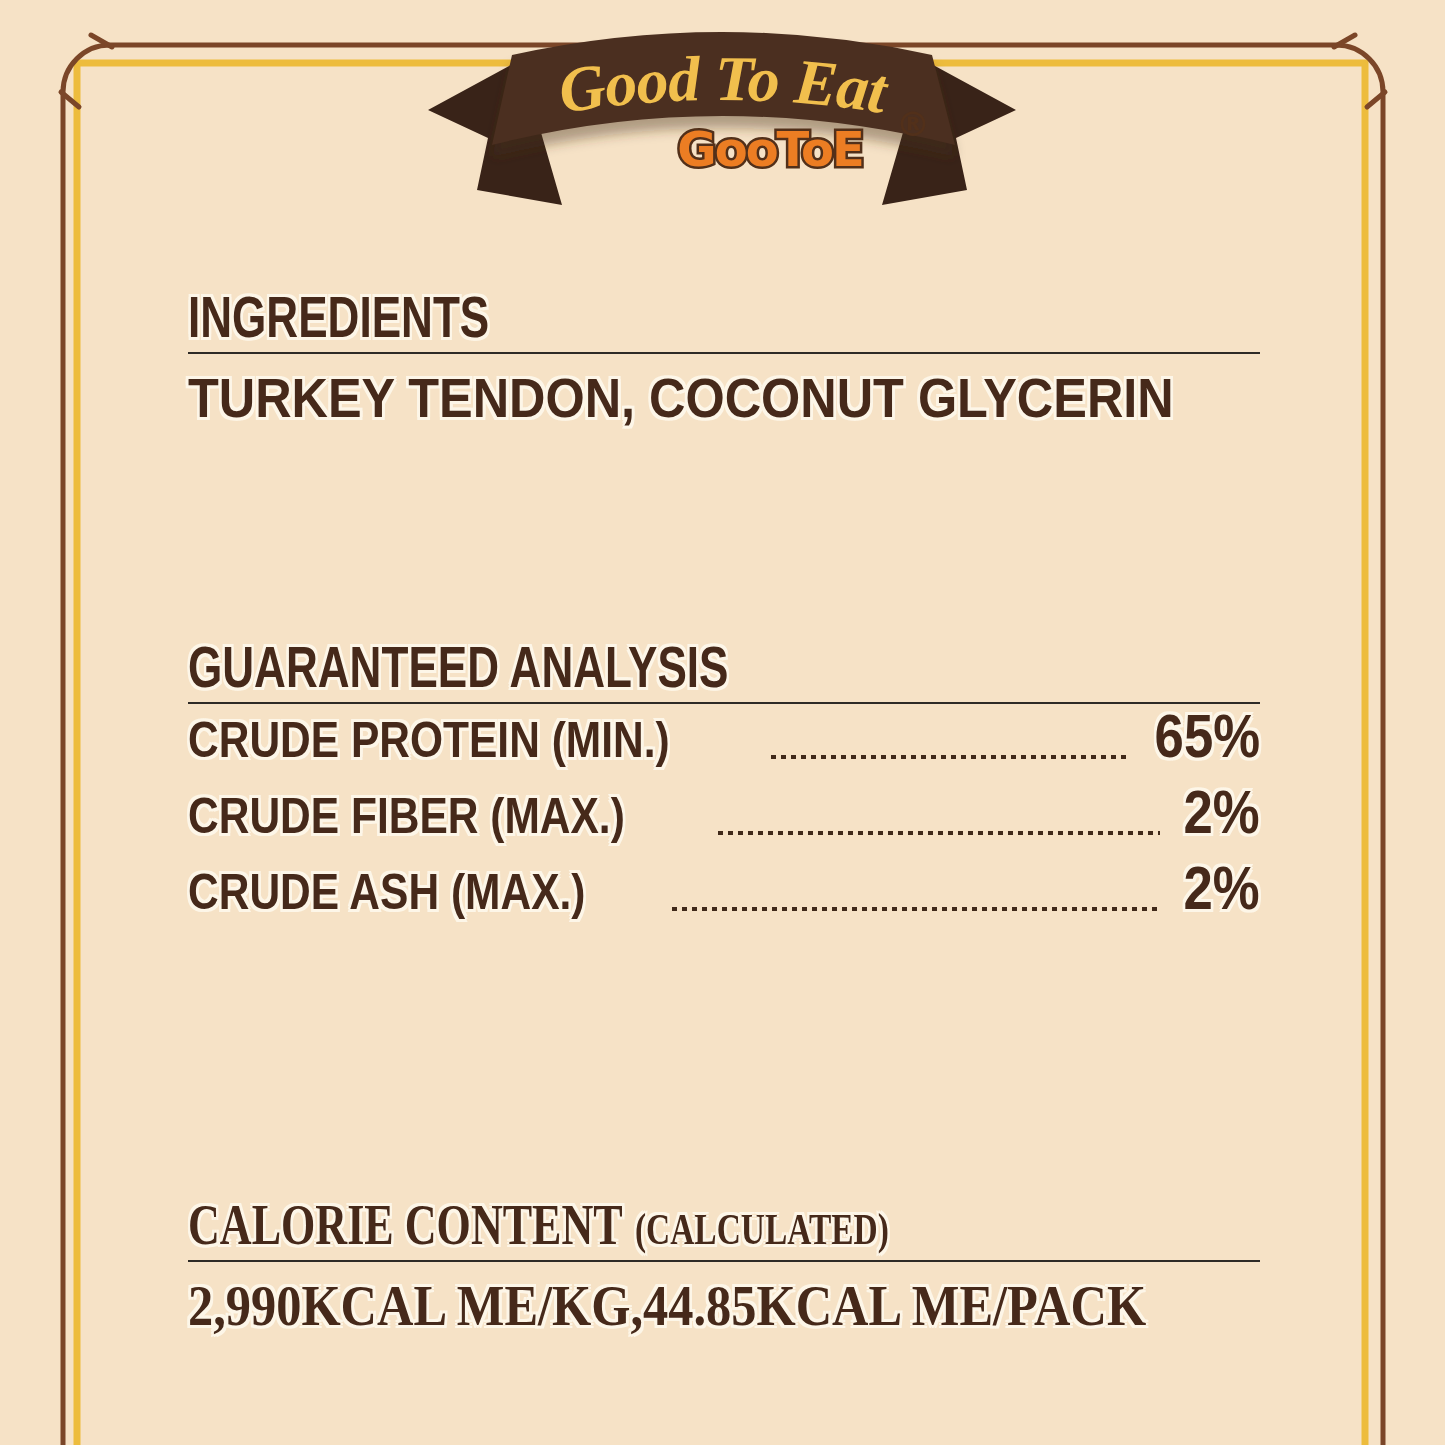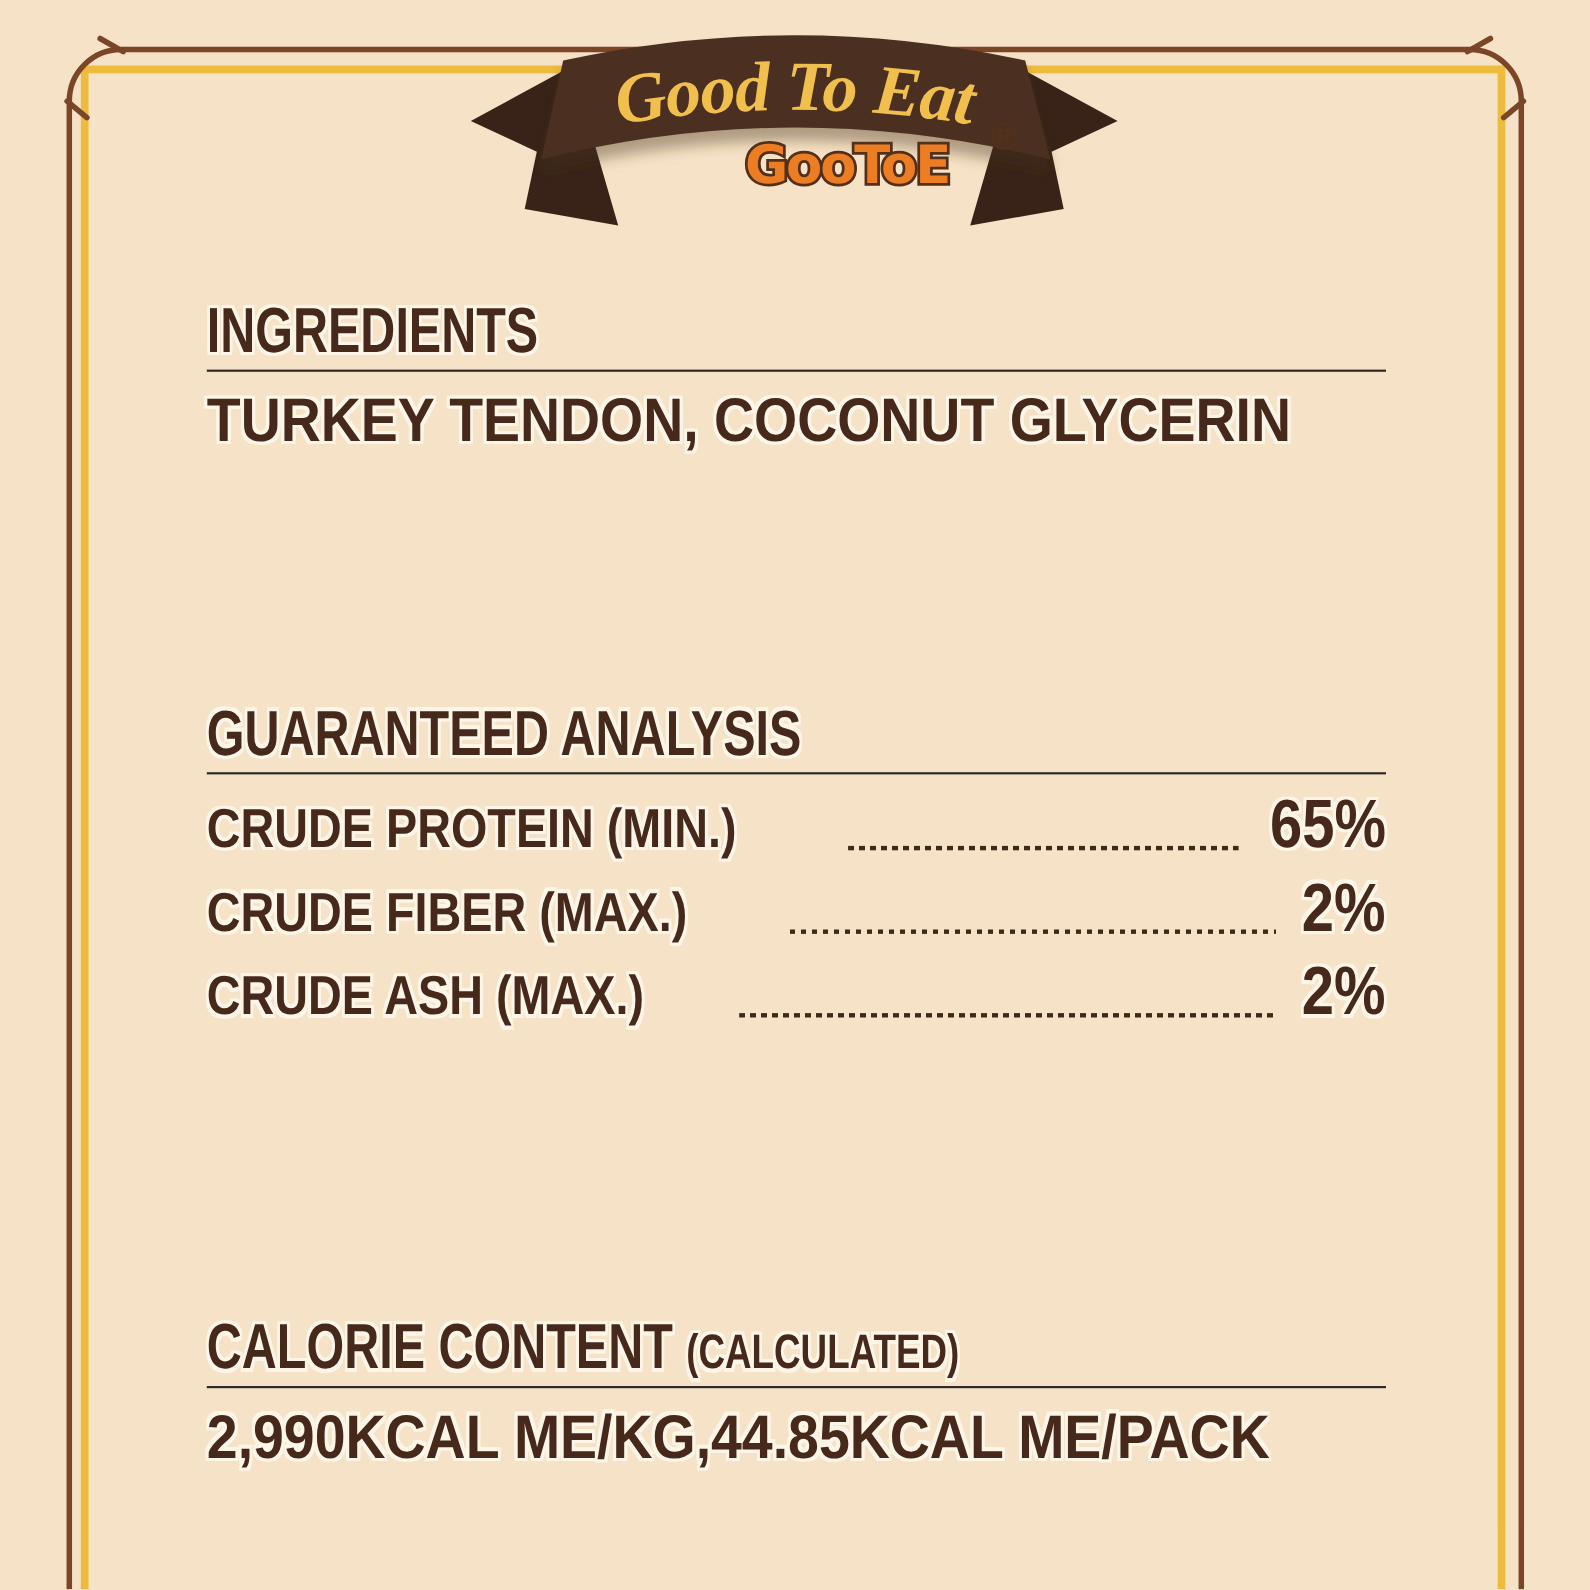--- a/index.html
+++ b/index.html
@@ -10,40 +10,40 @@
   }
   html,body{margin:0;padding:0;background:var(--background);}
   .canvas{
     position:relative;width:1445px;height:1445px;overflow:hidden;
     background:var(--background);
     font-family:"Liberation Sans",sans-serif;font-weight:bold;color:var(--text_brown);
   }
   .decor{position:absolute;inset:0;width:1445px;height:1445px;}
   .content{position:absolute;left:188px;width:1072px;top:0;z-index:2;}
   section{position:absolute;left:0;width:100%;}
-  .sec-ingredients{top:272px;}
+  .sec-ingredients{top:288px;}
   .sec-analysis{top:638px;text-align:right;}
-  .sec-calories{top:1196px;}
+  .sec-calories{top:1196px;font-family:Liberation Serif, serif;}
   .halo{
     text-shadow:
       -3px -3px 0 var(--text_halo), 0 -3px 0 var(--text_halo), 3px -3px 0 var(--text_halo),
       -3px  0   0 var(--text_halo), 3px  0   0 var(--text_halo),
       -3px  3px 0 var(--text_halo), 0  3px 0 var(--text_halo), 3px 3px 0 var(--text_halo);
   }
   h2{
     margin:0;font-size:58px;line-height:1;letter-spacing:0;white-space:nowrap;
     transform:scaleX(.76);transform-origin:left bottom;display:flex;align-items:baseline;gap:16px;
   }
   h2 .qualifier{font-size:44px;}
   .rule{height:0;border-top:2px solid var(--divider);margin-top:6px;}
   .body-line{
     margin:16px 0 0 0;font-size:56px;line-height:1;white-space:nowrap;
     transform:scaleX(.9);transform-origin:left bottom;
   }
-  .rows{margin-top:15px;}
+  .rows{margin-top:1px;}
   .row{display:flex;align-items:baseline;height:62px;margin-bottom:14px;}
   .row .label{font-size:50px;line-height:62px;white-space:nowrap;transform:scaleX(.85);transform-origin:left bottom;}
   .row .value{font-size:62px;line-height:62px;white-space:nowrap;transform:scaleX(.85);transform-origin:right bottom;}
   .leader{
     flex:1;height:4px;align-self:flex-end;margin:0 10px 8px 16px;
     background-image:repeating-linear-gradient(90deg,var(--leader) 0 5px,transparent 5px 10px);
   }
 </style>
 </head>
 <body>

